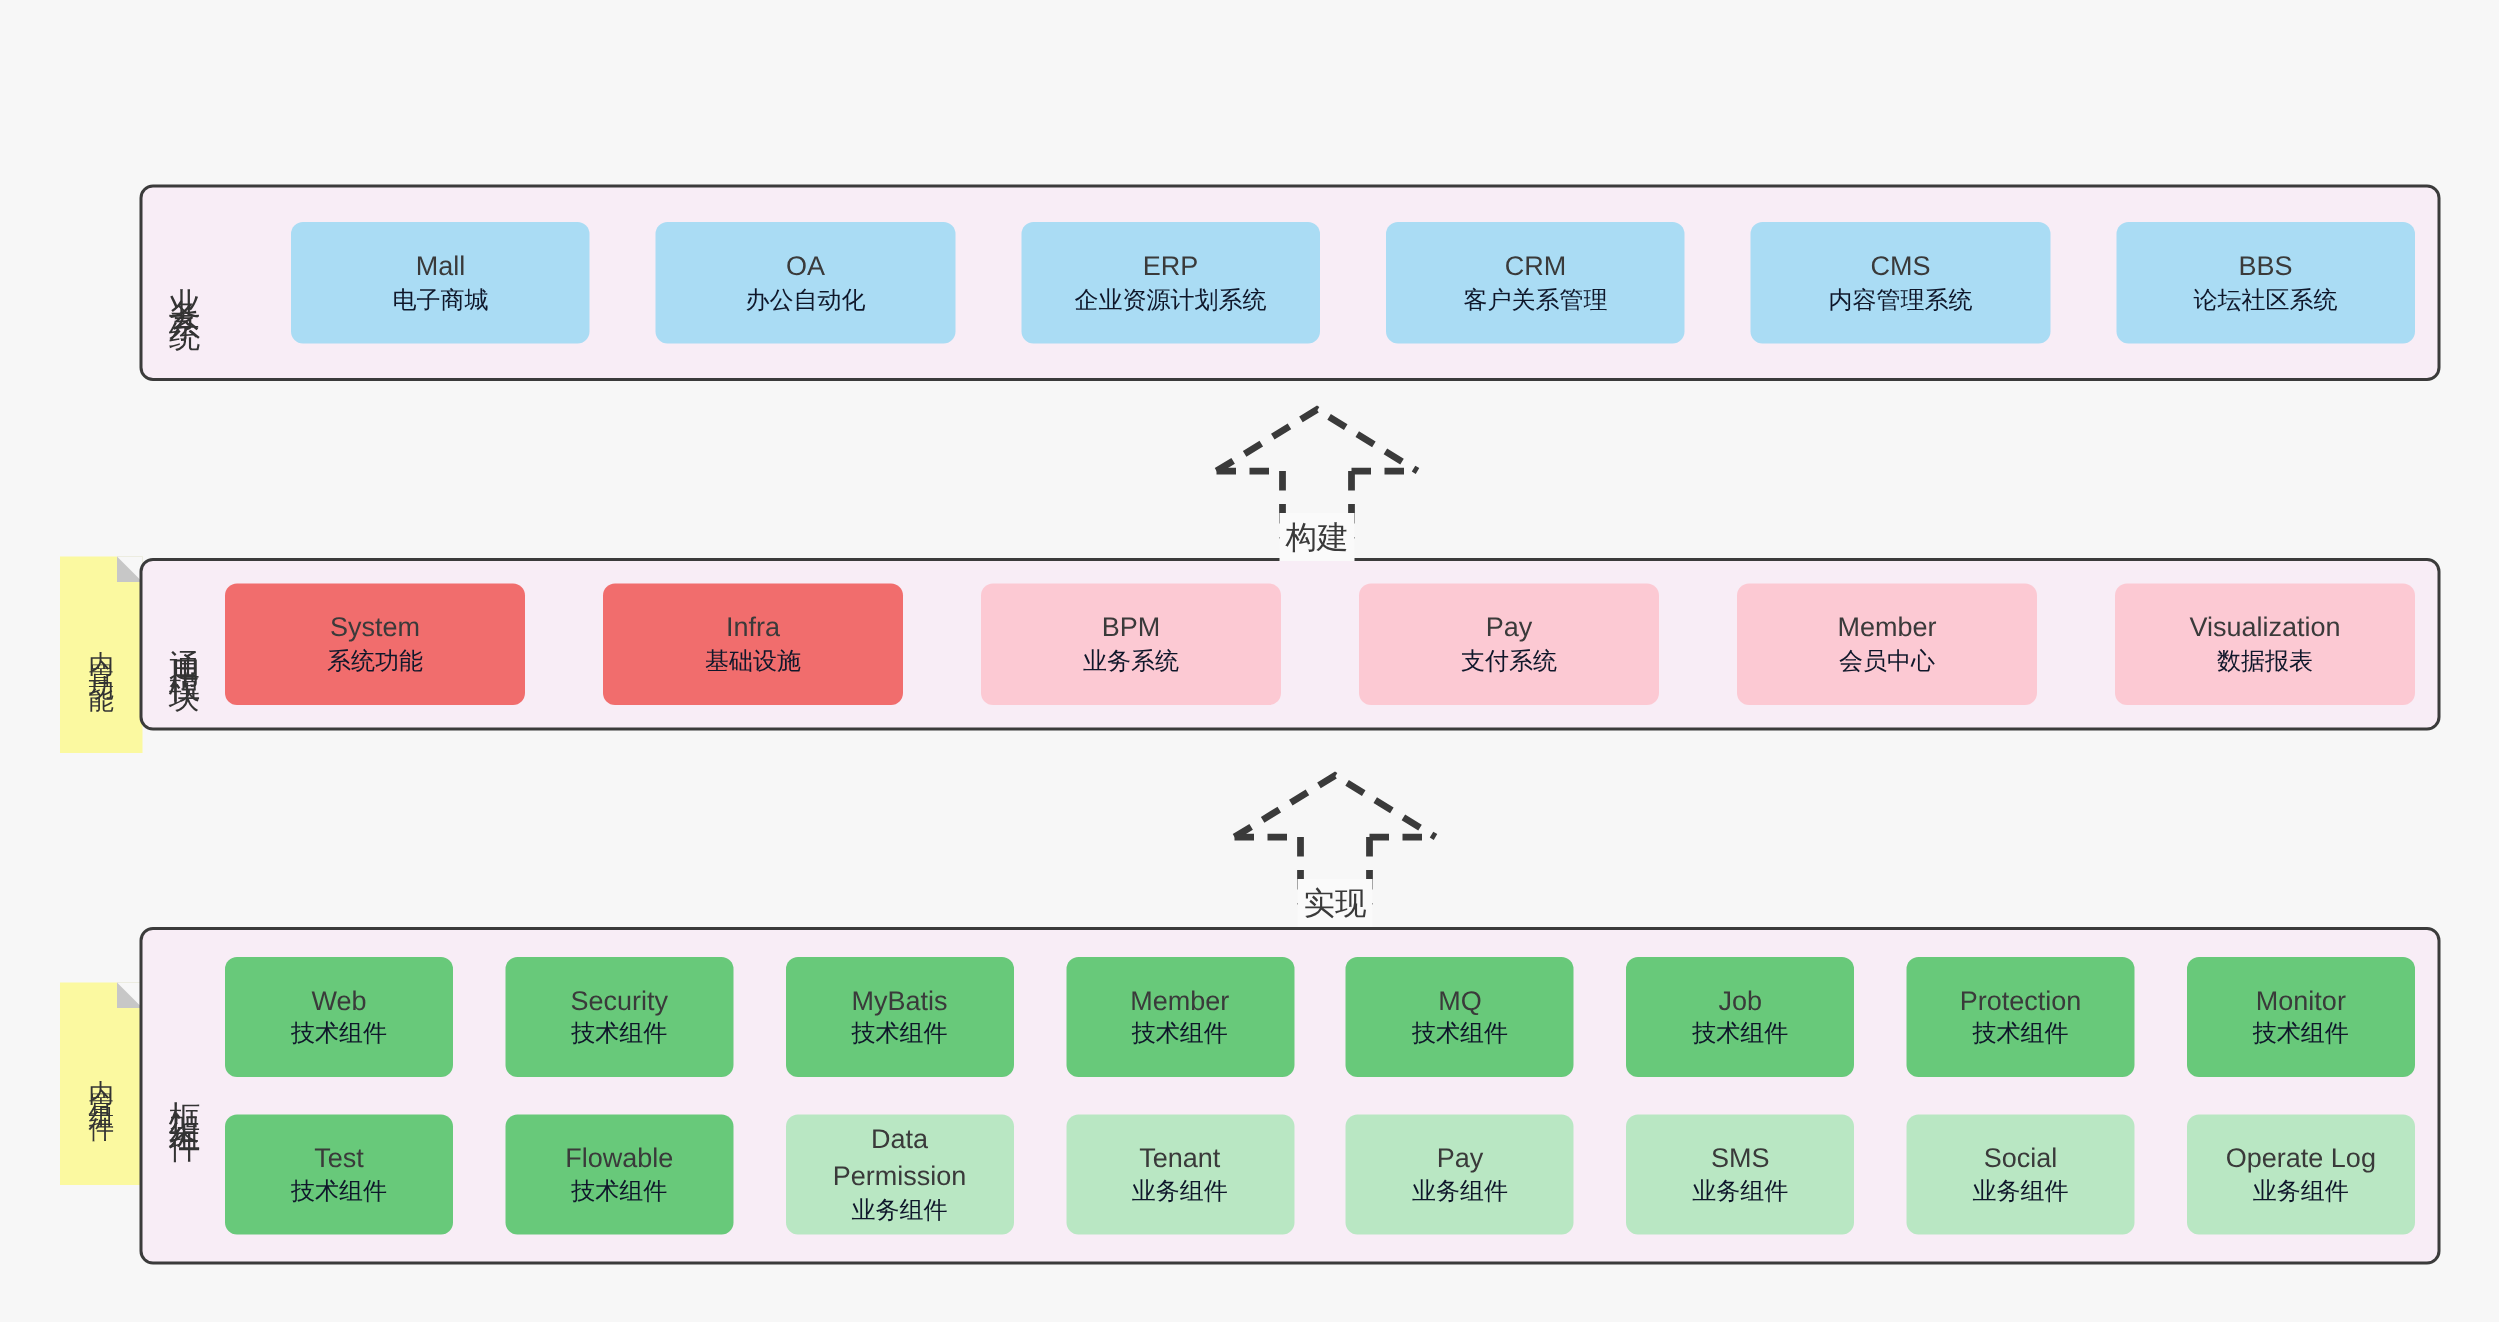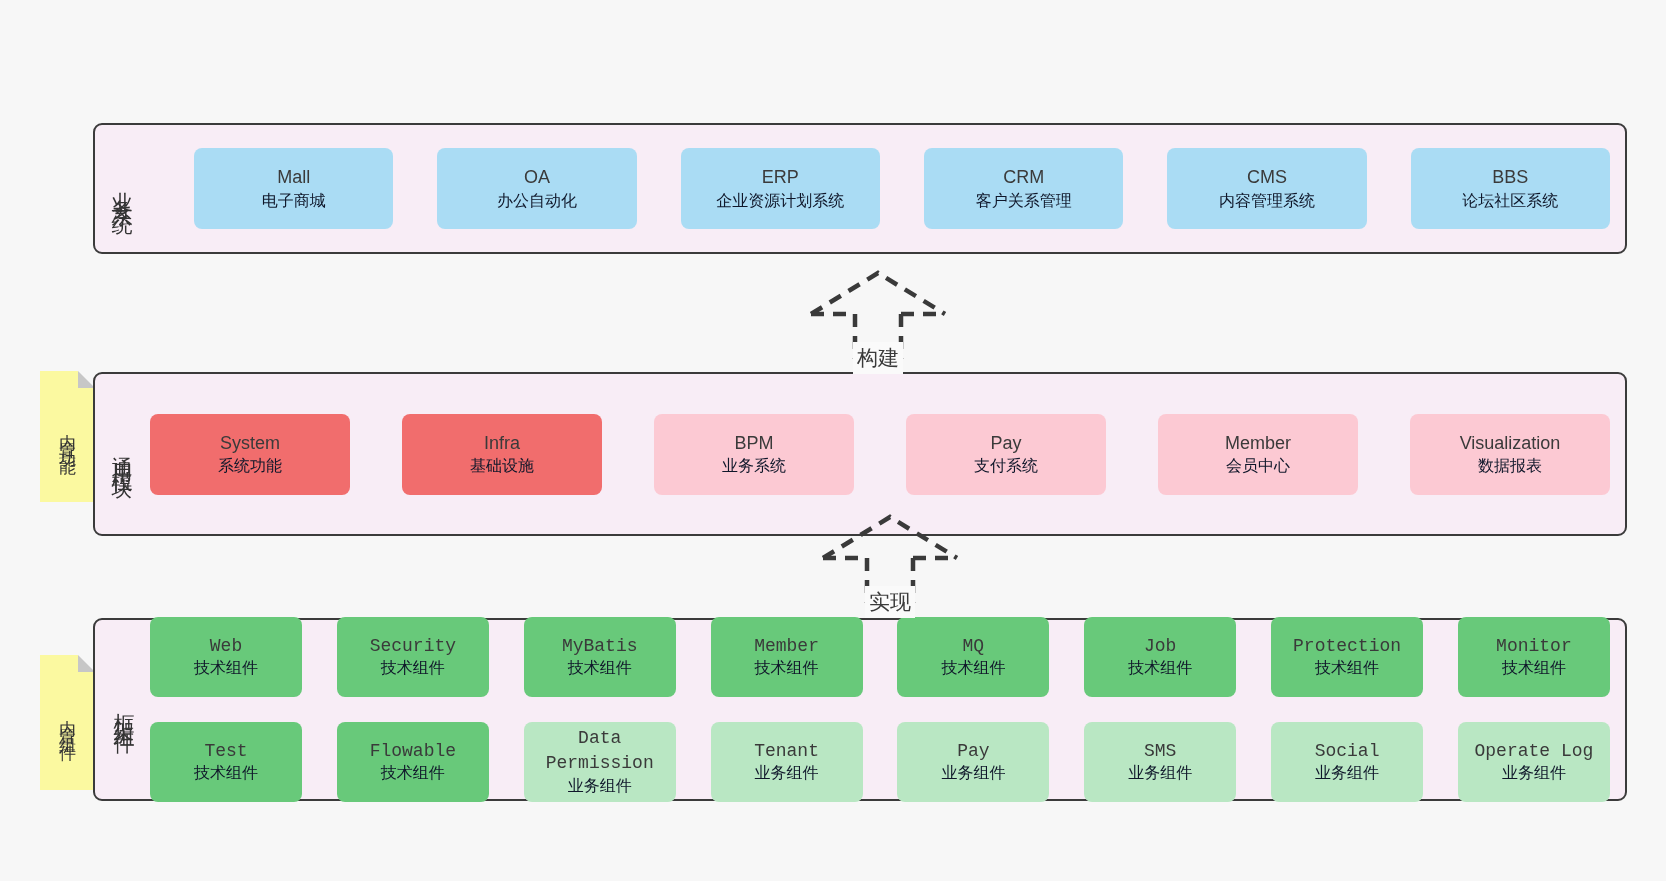--- a/index.html
+++ b/index.html
@@ -12,22 +12,22 @@
   #canvas { position:relative; width:1666px; height:881px; overflow:hidden; }
 
   
   .band {
     position:absolute; left:93px; width:1534px;
     background:#f8edf6;
     border:2px solid #3b3b3b; border-radius:9px;
     box-sizing:border-box; z-index:2;
   }
   .band-business-systems     { top:123px; height:131px; }
-  .band-common-modules       { top:372px; height:164px; }
-  .band-framework-components { top:618px; height:183px;font-family:Liberation Mono, monospace; }
+  .band-common-modules       { top:372px; height:115px; }
+  .band-framework-components { top:618px; height:225px; }
 
   .band-label {
     position:absolute; left:13px; top:50%;
     transform:translateY(-50%);
     writing-mode:vertical-rl; text-orientation:upright;
     font-size:21px; letter-spacing:7px; color:#333;
     white-space:nowrap;
   }
 
   .rows {

